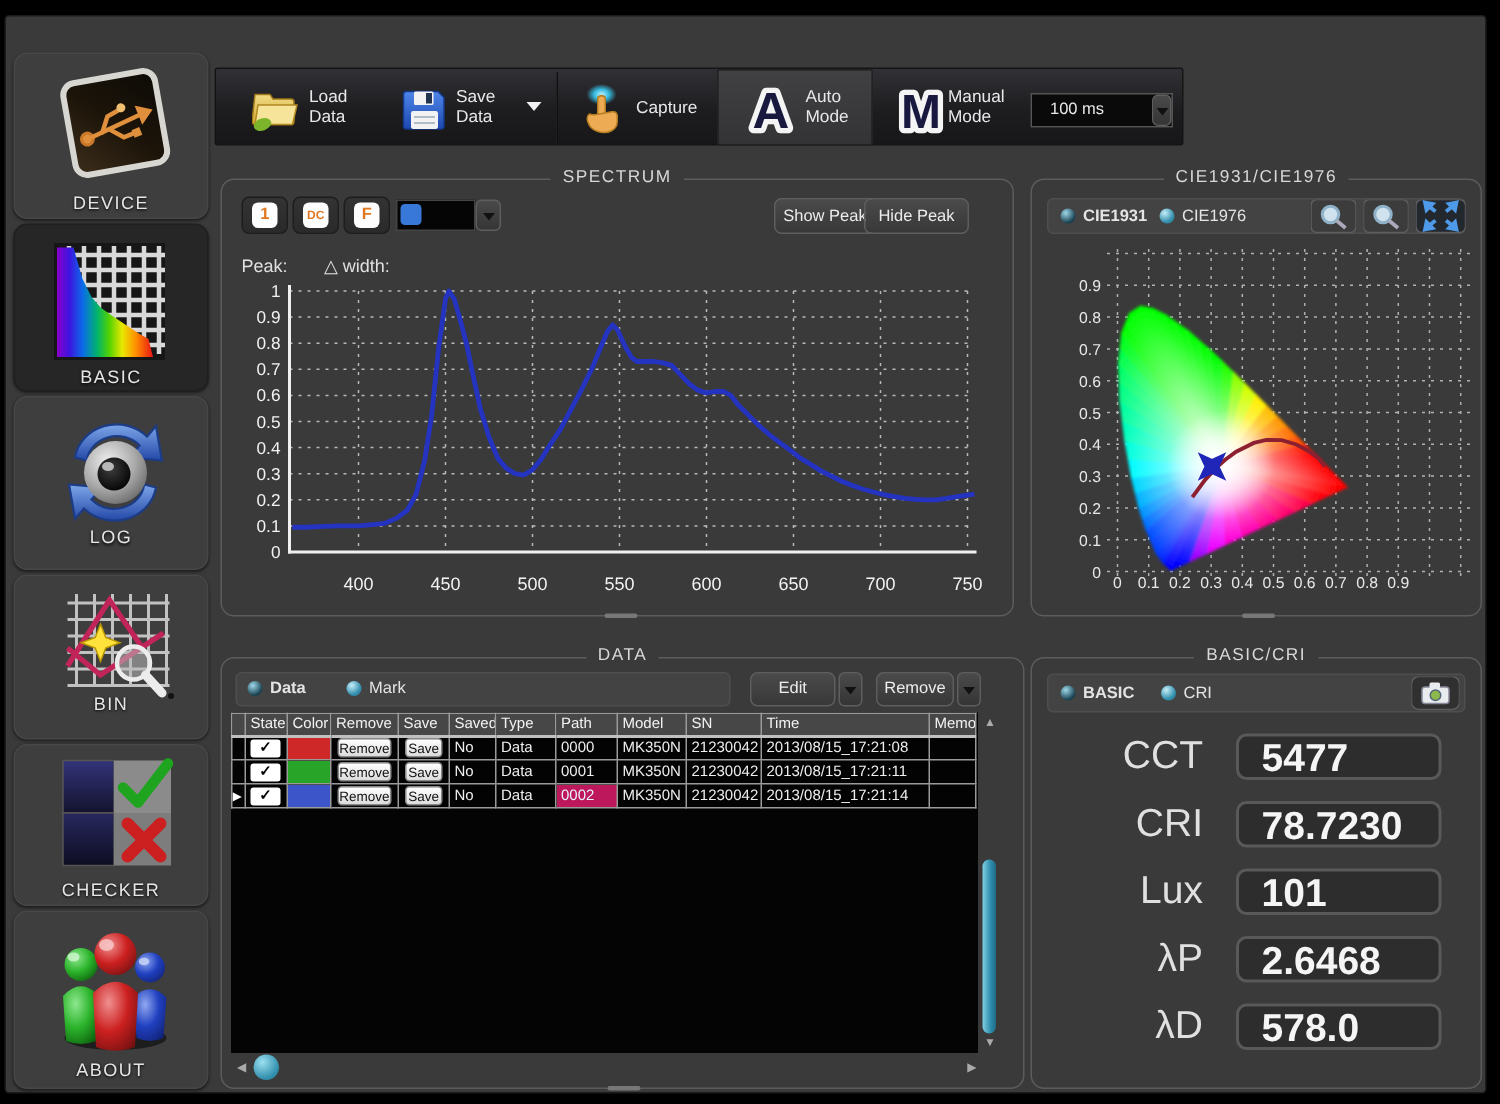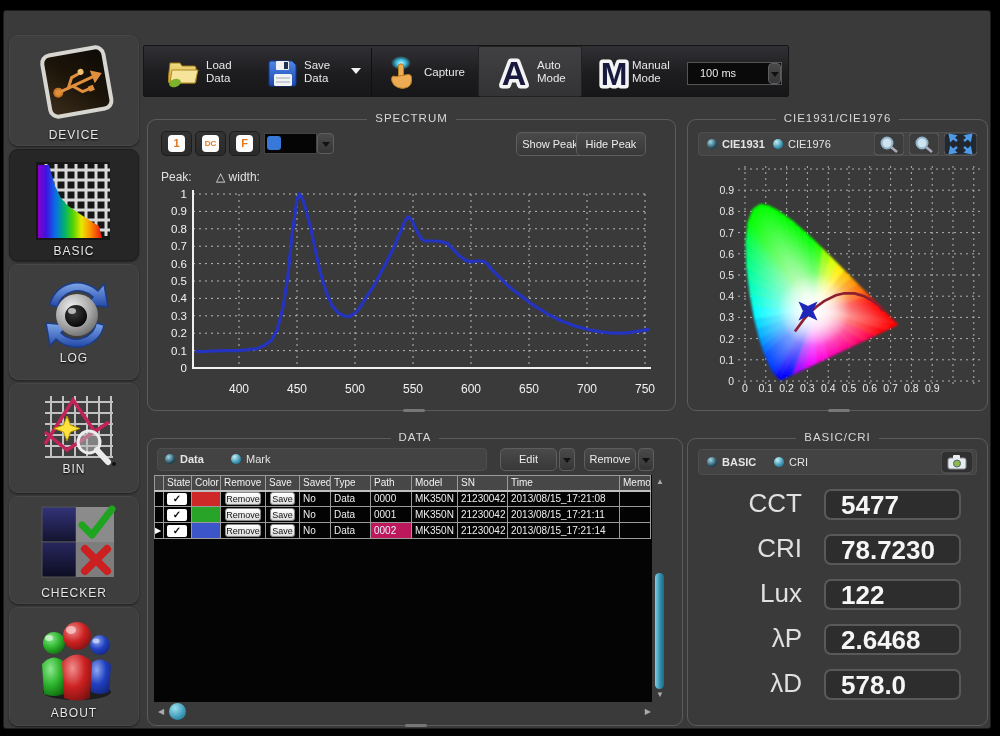--- a/index.html
+++ b/index.html
@@ -884,20 +884,20 @@
         <rect x="0" y="0" width="32" height="22" rx="5" fill="#303030" stroke="#5e5e5e"></rect>
         <rect x="7" y="7" width="18" height="11" rx="2" fill="#e8ecee" stroke="#889"></rect>
         <rect x="12" y="4" width="7" height="4" rx="1" fill="#e8ecee"></rect>
         <circle cx="16" cy="12.5" r="3.5" fill="#8cb84c" stroke="#567"></circle>
       </svg>
   <div class="biglbl" style="left:0px;top:49px">CCT</div>
       <div class="valbox" style="top:50px;left:136px;width:137px">5477</div>
   <div class="biglbl" style="left:0px;top:94px">CRI</div>
       <div class="valbox" style="top:95px;left:136px;width:137px">78.7230</div>
   <div class="biglbl" style="left:0px;top:139px">Lux</div>
-      <div class="valbox" style="top:140px;left:136px;width:137px">122</div>
+      <div class="valbox" style="top:140px;left:136px;width:137px">101</div>
   <div class="biglbl" style="left:0px;top:184px">λP</div>
       <div class="valbox" style="top:185px;left:136px;width:137px">2.6468</div>
   <div class="biglbl" style="left:0px;top:229px">λD</div>
       <div class="valbox" style="top:230px;left:136px;width:137px">578.0</div>
 </div>
 
 </div>
 
 </body></html>

